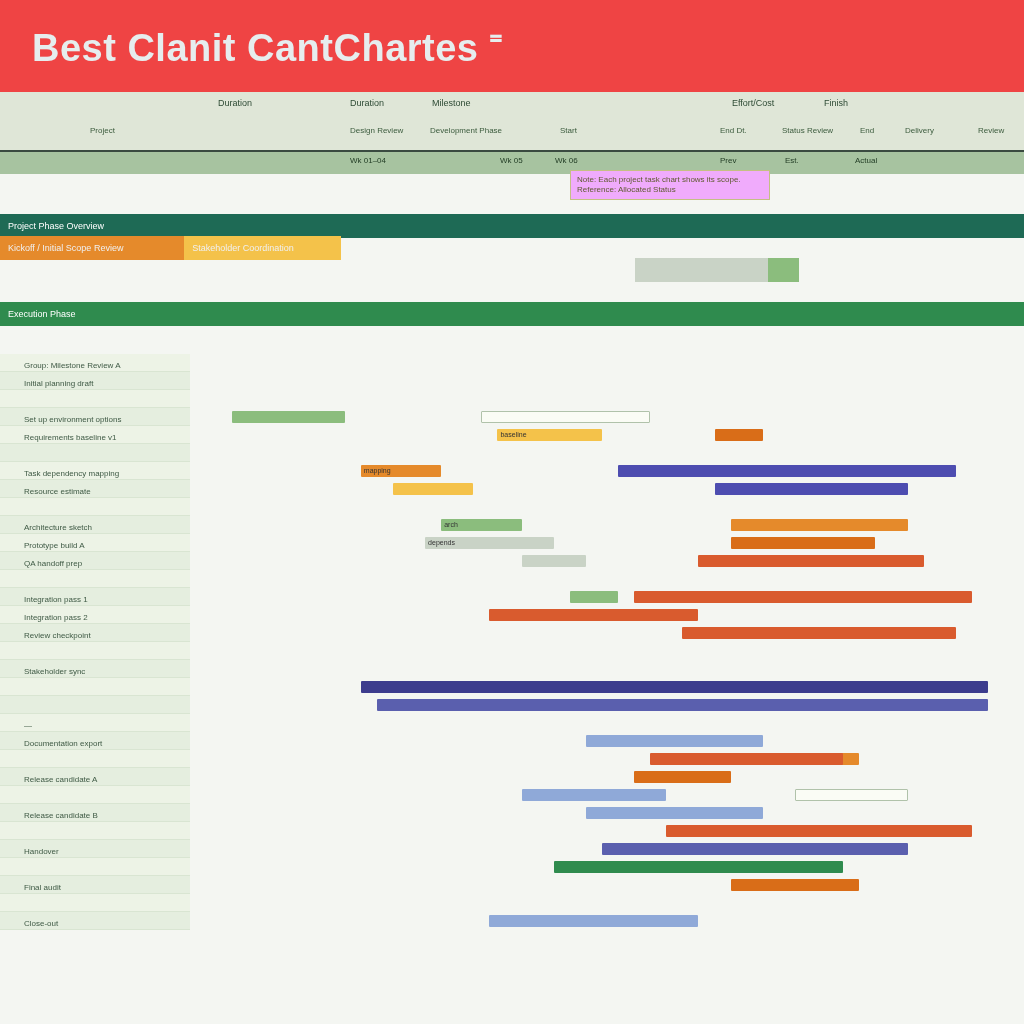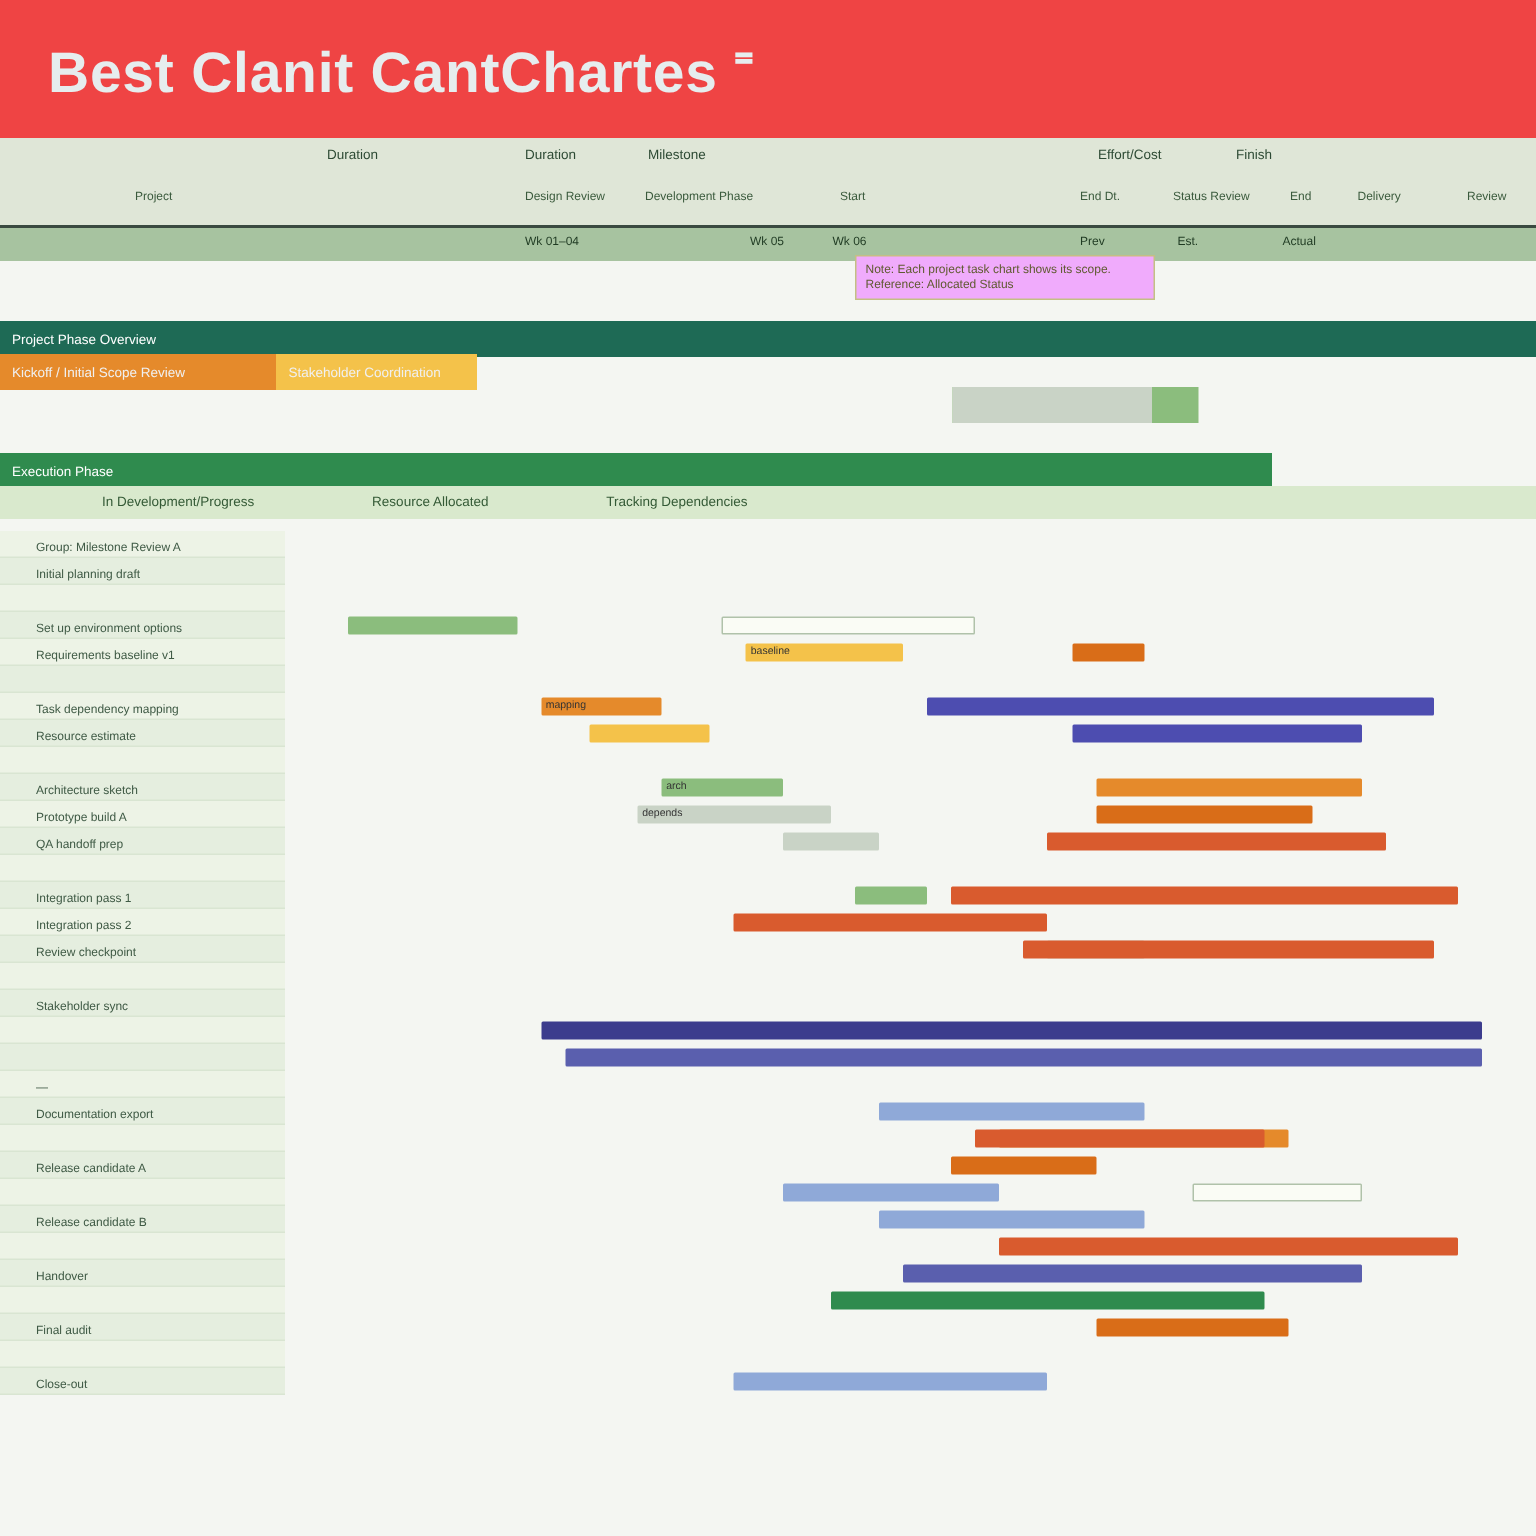--- a/index.html
+++ b/index.html
@@ -75,31 +75,26 @@
 <div class="gantt">
 
   <div class="note" style="left:570px; top:-4px; width:200px;">
     <div>Note: Each project task chart shows its scope.</div>
     <div>Reference: Allocated Status</div>
   </div>
 
   <div id="phasebars">
       <div class="phasebar c-teal" style="top: 40px; left: 0px; width: 1024px;">Project Phase Overview</div>
       <div class="phasebar c-orange" style="top: 62px; left: 0px; width: 184.32px;">Kickoff / Initial Scope Review</div>
-      <div class="phasebar c-yellow" style="top: 62px; left: 184.32px; width: 134px;">Stakeholder Coordination</div>
+      <div class="phasebar c-yellow" style="top: 62px; left: 184.32px; width: 157px;">Stakeholder Coordination</div>
       <div class="phasebar c-greenlt" style="top: 84px; left: 634.88px; width: 163.84px;">Dependencies</div>
       <div class="phasebar c-grey" style="top: 84px; left: 634.88px; width: 133.12px;"></div>
-      <div class="phasebar c-green" style="top: 128px; left: 0px; width: 848px;">Execution Phase</div>
+      <div class="phasebar c-green" style="top: 128px; left: 0px; width: 1024px;">Execution Phase</div>
     </div>
 
-  <div class="legendrow" style="top:150px;">
-    <span style="margin-left:50px;">In Development/Progress</span>
-    <span style="margin-left:40px;">Resource Allocated</span>
-    <span style="margin-left:40px;">Tracking Dependencies</span>
-  </div>
 
   <div class="side" style="top:180px;" id="sidebar">
       <div class="cell"><span class="rowlabel">Group: Milestone Review A</span></div>
       <div class="cell alt"><span class="rowlabel">Initial planning draft</span></div>
       <div class="cell"><span class="rowlabel"></span></div>
       <div class="cell alt"><span class="rowlabel">Set up environment options</span></div>
       <div class="cell"><span class="rowlabel">Requirements baseline v1</span></div>
       <div class="cell alt"><span class="rowlabel"></span></div>
       <div class="cell"><span class="rowlabel">Task dependency mapping</span></div>
       <div class="cell alt"><span class="rowlabel">Resource estimate</span></div>

